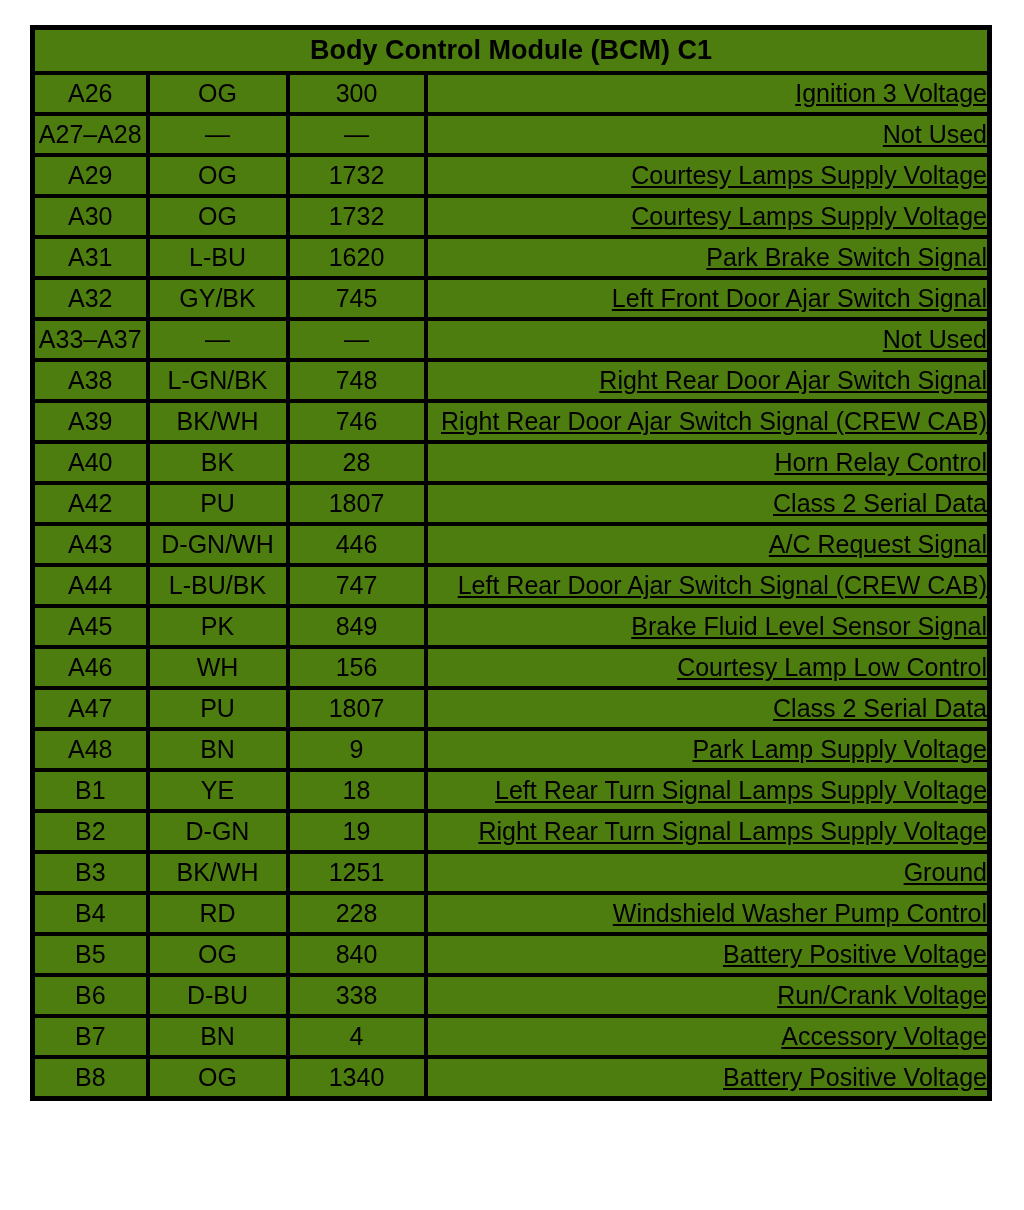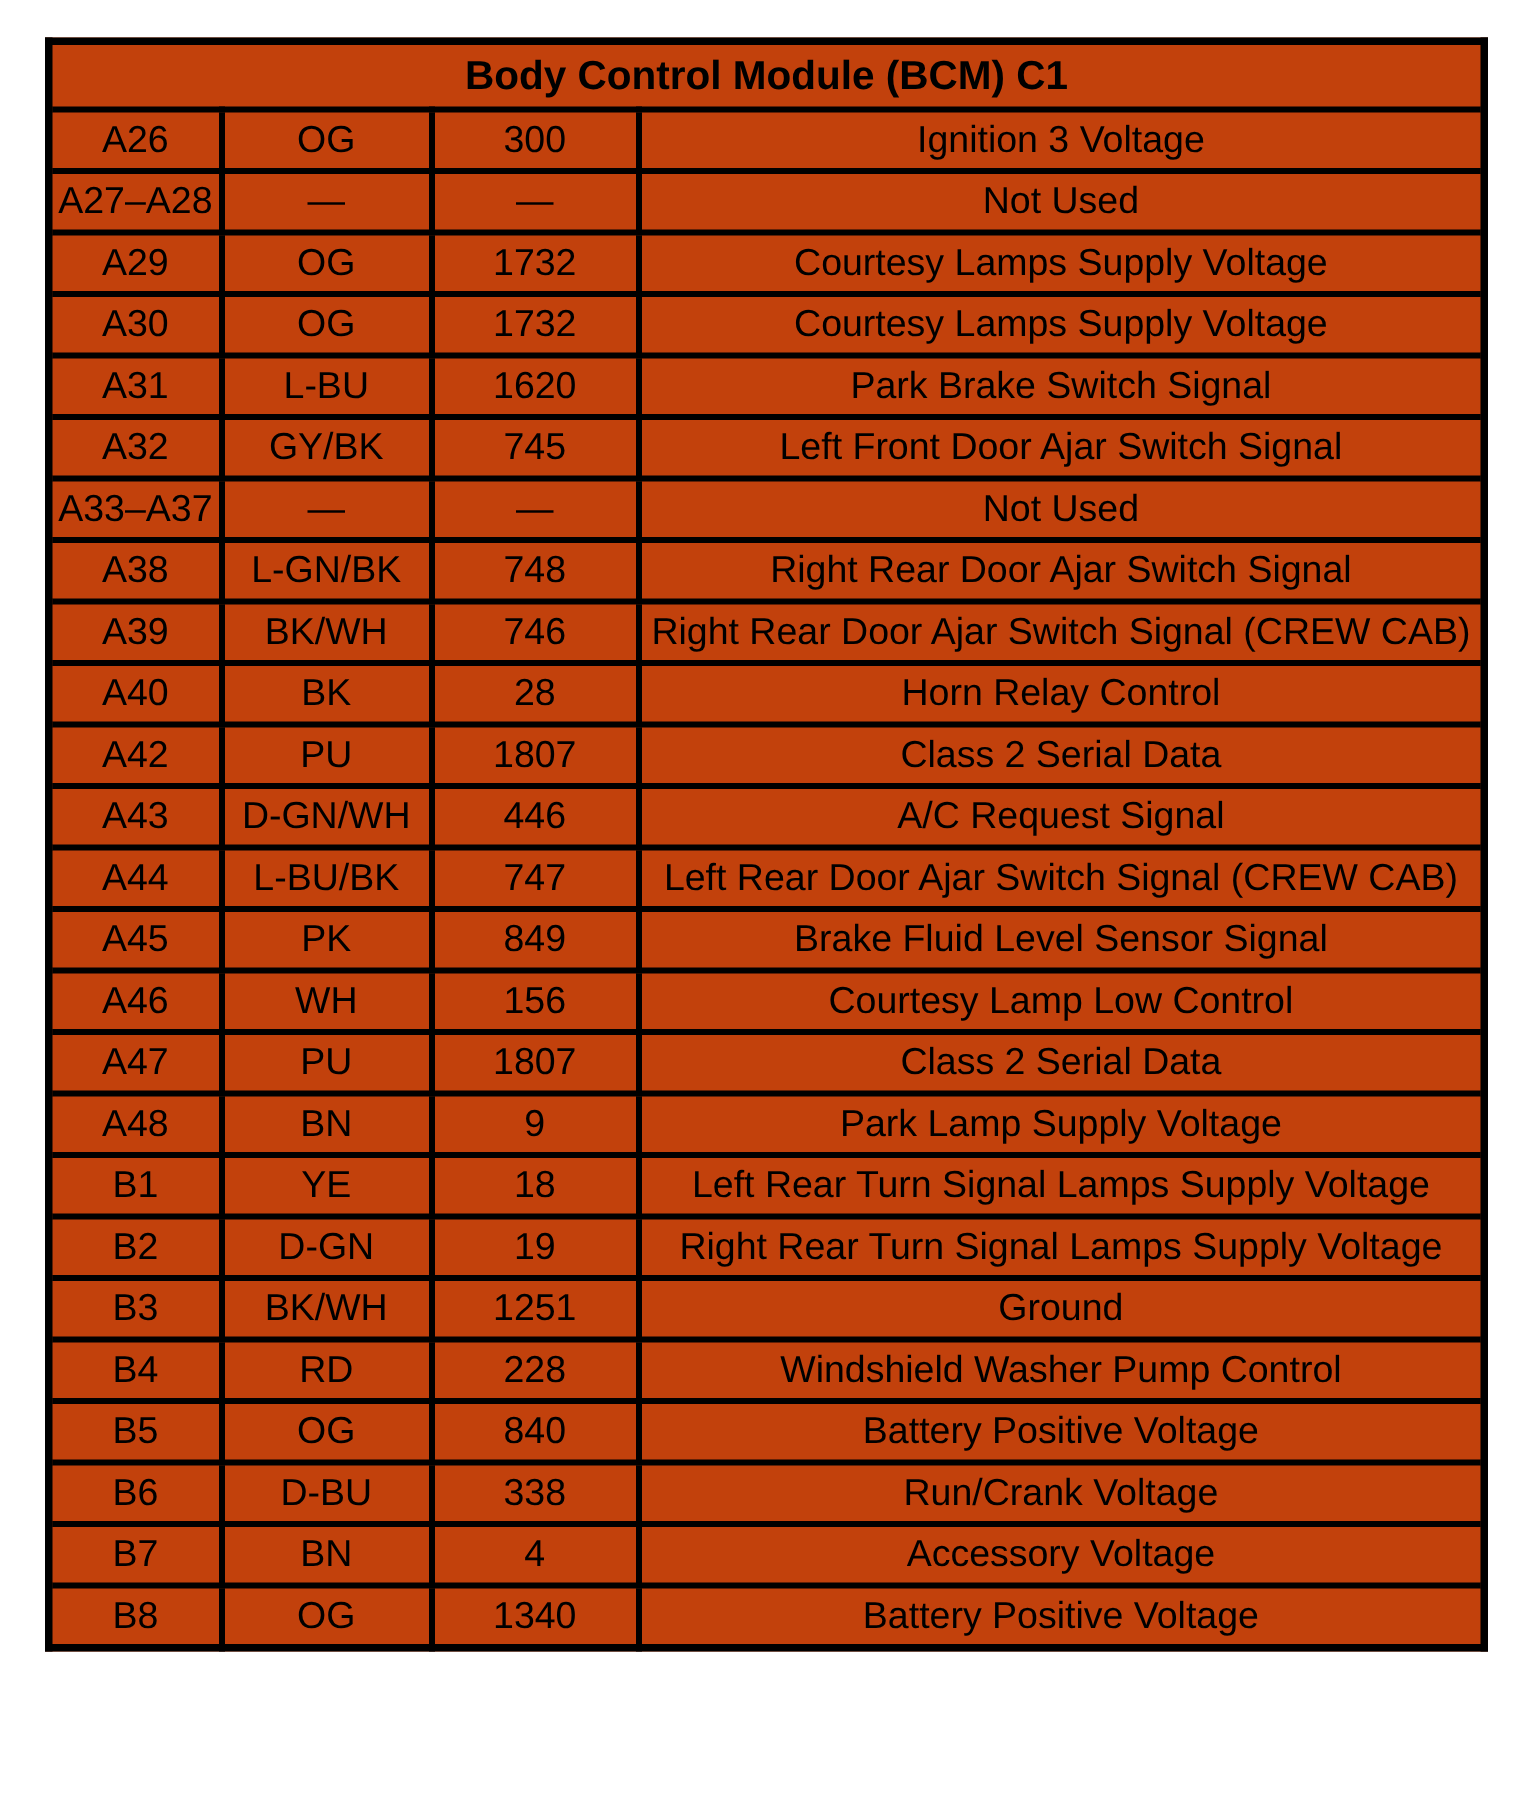--- a/index.html
+++ b/index.html
@@ -14,21 +14,21 @@
     font-family: "Liberation Sans", sans-serif;
     color: #000000;
   }
   table.bcm {
     position: absolute;
     left: 30px;
     top: 25px;
     width: 957px;
     border-collapse: collapse;
     table-layout: fixed;
-    background: #c2410c;
+    background: #4d7c0f;
   }
   table.bcm th,
   table.bcm td {
     border: 4px solid #000000;
     overflow: hidden;
     white-space: nowrap;
     vertical-align: middle;
   }
   table.bcm {
     border: 5px solid #000000;
@@ -53,22 +53,23 @@
   }
   tr.data-row td {
     font-size: 25px;
     font-weight: normal;
     padding: 0;
   }
   td.c0, td.c1, td.c2 {
     text-align: center;
   }
   td.c3 {
-    text-align: center;
+    text-align: right;
     padding-left: 5px;
+    text-decoration: underline;
   }
   col.col-pin     { width: 115px; }
   col.col-wire    { width: 140px; }
   col.col-circuit { width: 138px; }
   col.col-func    { width: 564px; }
 </style>
 </head>
 <body>
 
 <table class="bcm">

